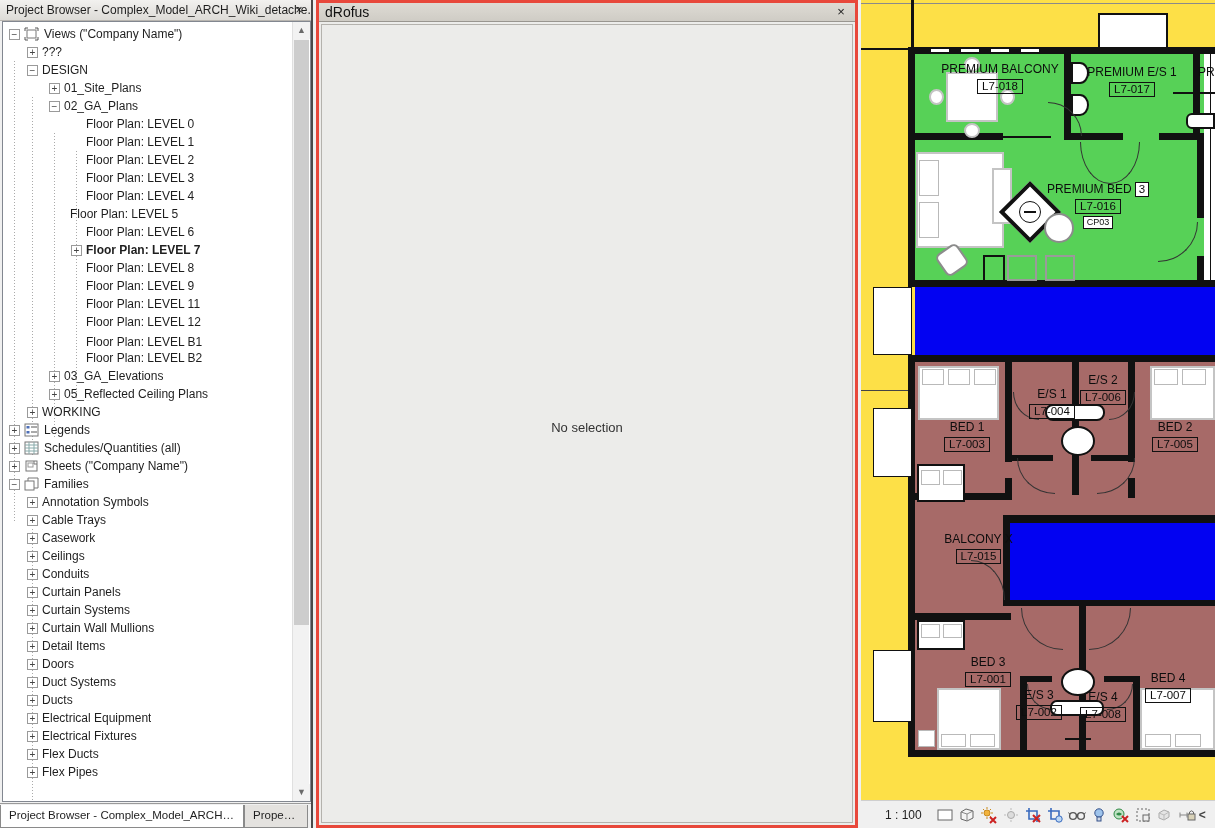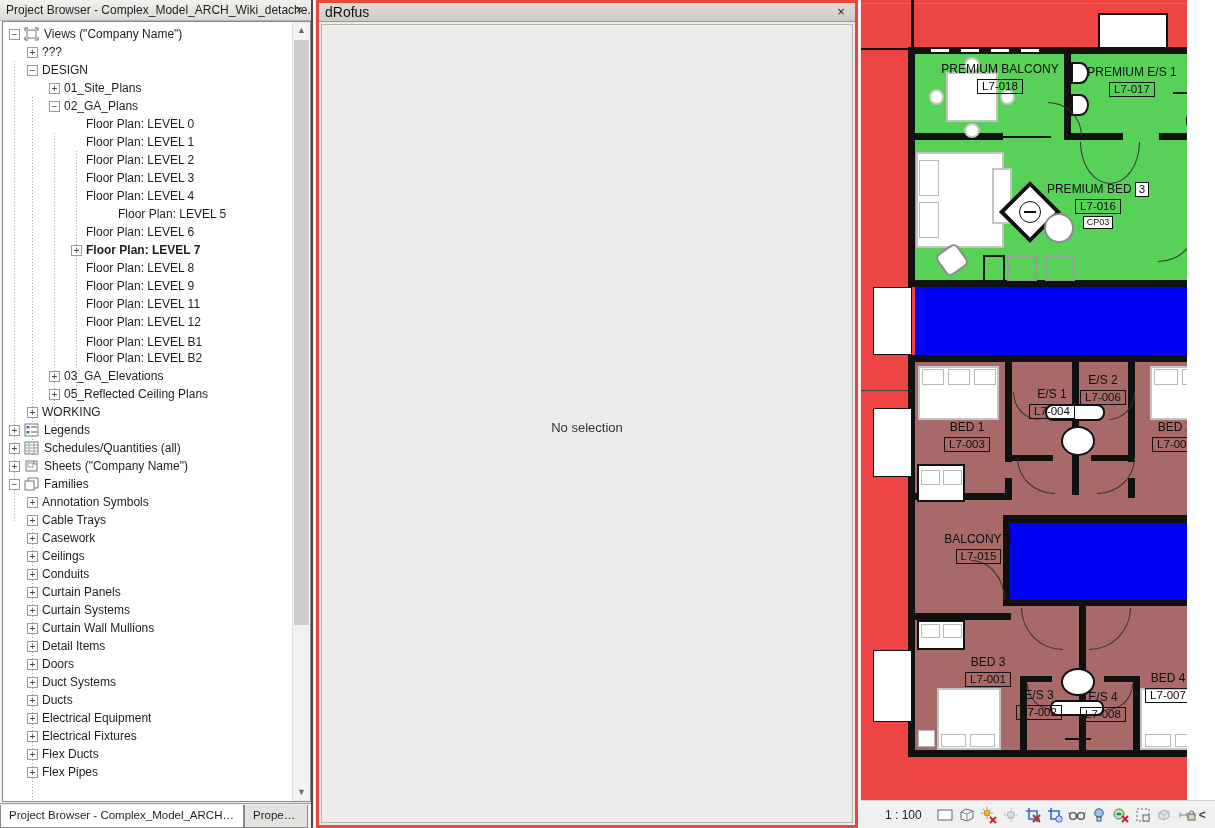--- a/index.html
+++ b/index.html
@@ -43,21 +43,21 @@
   .drofus { left:316px; top:0; width:542px; height:828px; border:3px solid #e8483b; background:#ececea; }
   .dr-title { left:0; top:0; width:100%; height:19px; background:linear-gradient(#dedbd4,#cfccc5);
               border-bottom:1px solid #999690; font-size:14px; color:#111; line-height:18px; padding-left:6px; }
   .dr-close { right:6px; top:1px; width:16px; height:16px; text-align:center; line-height:16px;
               font-size:13px; color:#222; }
   .dr-content { left:2px; top:21px; width:532px; height:799px; background:#ececea; border:1px solid #b4b2ad; }
   .dr-msg { left:0; top:395px; width:100%; text-align:center; font-size:13px; color:#333; }
 
   
   .plan-area { left:861px; top:0; width:354px; height:828px; background:#ffffff; }
-  .plan { left:0; top:0; width:326px; height:800px; overflow:hidden; background:#ef4444; }
+  .plan { left:0; top:0; width:354px; height:800px; overflow:hidden; background:#fde047; }
   .w { position:absolute; background:#111; }           
   .thin { position:absolute; background:#8a8a8a; }
   .furn { position:absolute; background:#fff; border:2px solid #c4c4c4; }
   .furnd { position:absolute; background:#fff; border:2px solid #111; }
   .pillow { position:absolute; background:#fff; border:1px solid #b9b9b9; }
   .arc { position:absolute; border:1px solid #333; background:transparent; }
   .room-rect { position:absolute; }
   .room-label { position:absolute; text-align:center; font-size:12px; color:#0d0d0d; line-height:1.15; }
   .rnum { display:inline-block; border:1.5px solid #111; padding:0 4px; margin-top:2px; font-size:11.5px; background:transparent; }
   .rtag { display:inline-block; border:1px solid #111; background:#fff; padding:0 3px; font-size:9px; margin-top:2px; }
@@ -124,21 +124,21 @@
             <span class="tree-label">Floor Plan: LEVEL 2</span>
           </div>
           <div class="tree-row" style="padding-left: 68px;">
             <span class="exp-spacer"></span>
             <span class="tree-label">Floor Plan: LEVEL 3</span>
           </div>
           <div class="tree-row" style="padding-left: 68px;">
             <span class="exp-spacer"></span>
             <span class="tree-label">Floor Plan: LEVEL 4</span>
           </div>
-          <div class="tree-row" style="padding-left: 52px; margin-left: 48px;">
+          <div class="tree-row" style="padding-left: 52px;">
             <span class="exp-spacer"></span>
             <span class="tree-label">Floor Plan: LEVEL 5</span>
           </div>
           <div class="tree-row" style="padding-left: 68px;">
             <span class="exp-spacer"></span>
             <span class="tree-label">Floor Plan: LEVEL 6</span>
           </div>
           <div class="tree-row" style="padding-left: 68px;">
             <span class="expander">+</span>
             <span class="tree-label bold">Floor Plan: LEVEL 7</span>

